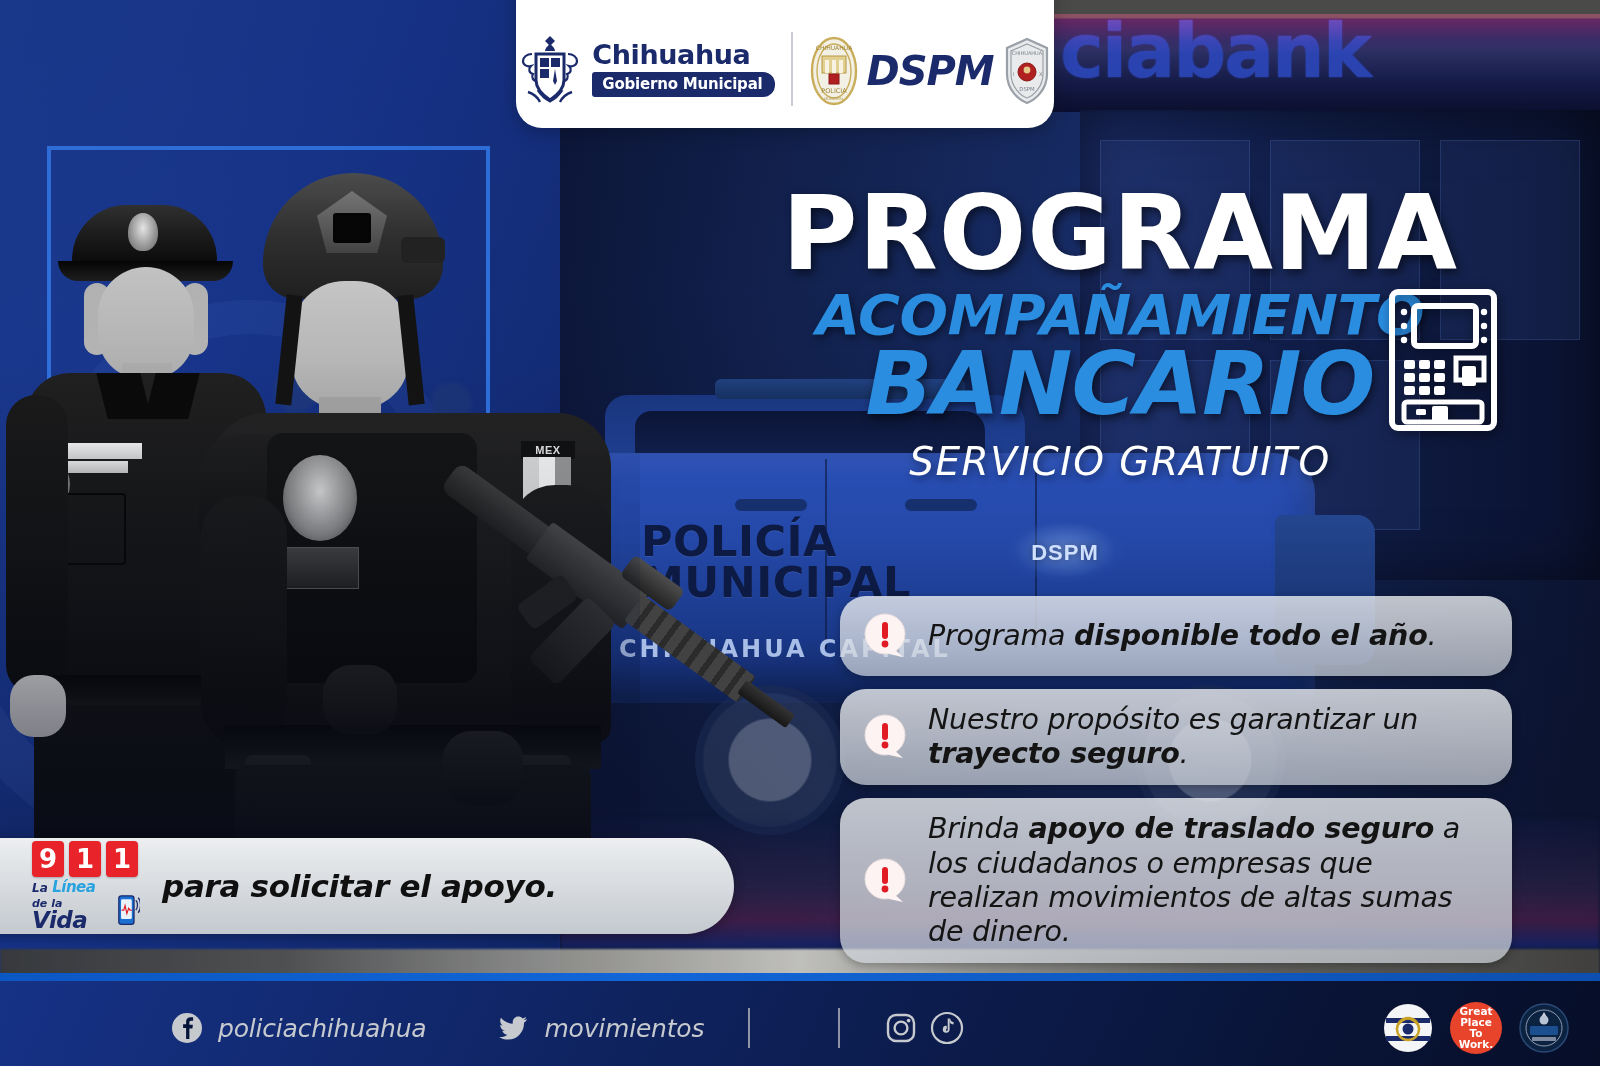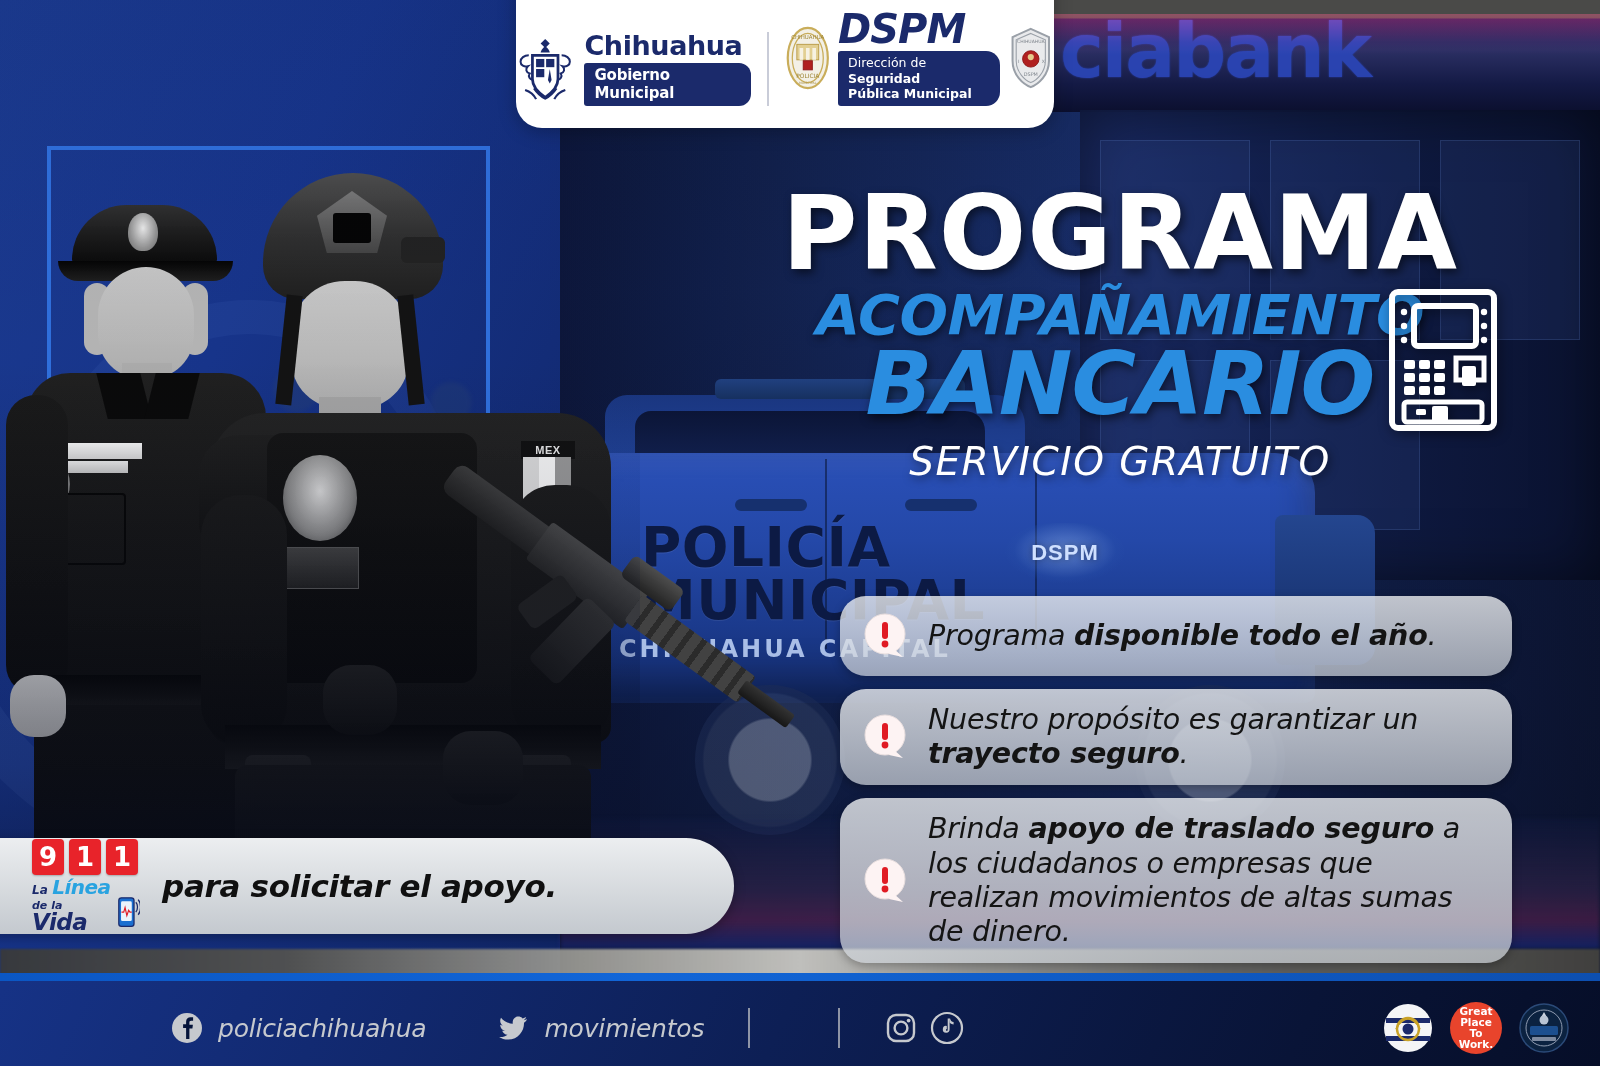--- a/index.html
+++ b/index.html
@@ -142,21 +142,21 @@
     position:absolute; top:64px; width:2px; height:190px;
     background:rgba(10,20,50,.55);
   }
   .truck .handle {
     position:absolute; width:72px; height:12px; border-radius:6px;
     background:#16306e;
   }
   .truck-text {
     position:absolute; left:66px; top:126px;
     font-family:"DejaVu Sans", sans-serif;
-    font-weight:800; font-size:55px; line-height:.96;
+    font-weight:800; font-size:43px; line-height:.96;
     color:#0c1a44; letter-spacing:.5px;
     text-shadow:0 1px 0 rgba(255,255,255,.08);
   }
   .truck-sub {
     position:absolute; left:44px; top:240px;
     font-family:"DejaVu Sans", sans-serif;
     font-weight:700; font-size:24px; letter-spacing:3px;
     color:#b9cdf2; opacity:.9;
   }
   .truck .dspm-emblem {
@@ -551,21 +551,21 @@
   .linea {
     display:flex; align-items:flex-end; gap:4px; margin-top:3px;
   }
   .linea-txt { line-height:.92; }
   .linea-la {
     font-family:"DejaVu Sans", sans-serif; font-weight:800; font-style:italic;
     font-size:12px; color:#1b2a6b; display:inline-block;
   }
   .linea-linea {
     font-family:"DejaVu Sans", sans-serif; font-weight:800; font-style:italic;
-    font-size:20px; color:#29a3e0; display:inline-block; letter-spacing:-.5px;
+    font-size:15px; color:#29a3e0; display:inline-block; letter-spacing:-.5px;
   }
   .linea-dela {
     font-family:"DejaVu Sans", sans-serif; font-weight:800; font-style:italic;
     font-size:11px; color:#1b2a6b; display:inline-block;
   }
   .linea-vida {
     font-family:"DejaVu Sans", sans-serif; font-weight:800; font-style:italic;
     font-size:23px; color:#1b2a6b; display:inline-block; letter-spacing:-.5px;
   }
   .phone-ico { width:26px; height:40px; }
@@ -770,24 +770,20 @@
           <rect x="16" y="24" width="4" height="13" fill="#f7f2e2"></rect>
           <rect x="23" y="24" width="4" height="13" fill="#f7f2e2"></rect>
           <rect x="30" y="24" width="4" height="13" fill="#f7f2e2"></rect>
           <rect x="20" y="38" width="10" height="10" fill="#b02020" stroke="#8d1717"></rect>
           <text x="25" y="57" font-size="6.5" text-anchor="middle" fill="#9d8434" font-family="DejaVu Sans">POLICIA</text>
           <text x="25" y="64" font-size="3.6" text-anchor="middle" fill="#a89247" font-family="DejaVu Sans">MUNICIPAL</text>
         </svg>
       </div>
       <div class="dspm-text">
         <div class="dspm-name">DSPM</div>
-        <div class="dspm-sub">
-          <span>Dirección de </span><b>Seguridad</b><br>
-          <b>Pública Municipal</b>
-        </div>
       </div>
       <div class="badge-silver">
         <svg viewBox="0 0 50 70" aria-hidden="true">
           <path d="M25 3 L45 12 v26 c0 16-12 26-20 29 -8-3-20-13-20-29 V12z" fill="#e9eaec" stroke="#9aa0a8" stroke-width="2.2"></path>
           <path d="M25 8 L41 15 v23 c0 13-10 22-16 24 -6-2-16-11-16-24 V15z" fill="none" stroke="#9aa0a8" stroke-width="1.2"></path>
           <text x="25" y="19" font-size="5" text-anchor="middle" fill="#7d838b" font-family="DejaVu Sans">CHIHUAHUA</text>
           <circle cx="25" cy="36" r="9" fill="#b02020" stroke="#8d1717"></circle>
           <circle cx="25" cy="34" r="3.4" fill="#e6c98a"></circle>
           <text x="11" y="40" font-size="5" fill="#7d838b" font-family="DejaVu Sans">I</text>
           <text x="37" y="40" font-size="5" fill="#7d838b" font-family="DejaVu Sans">X</text>

